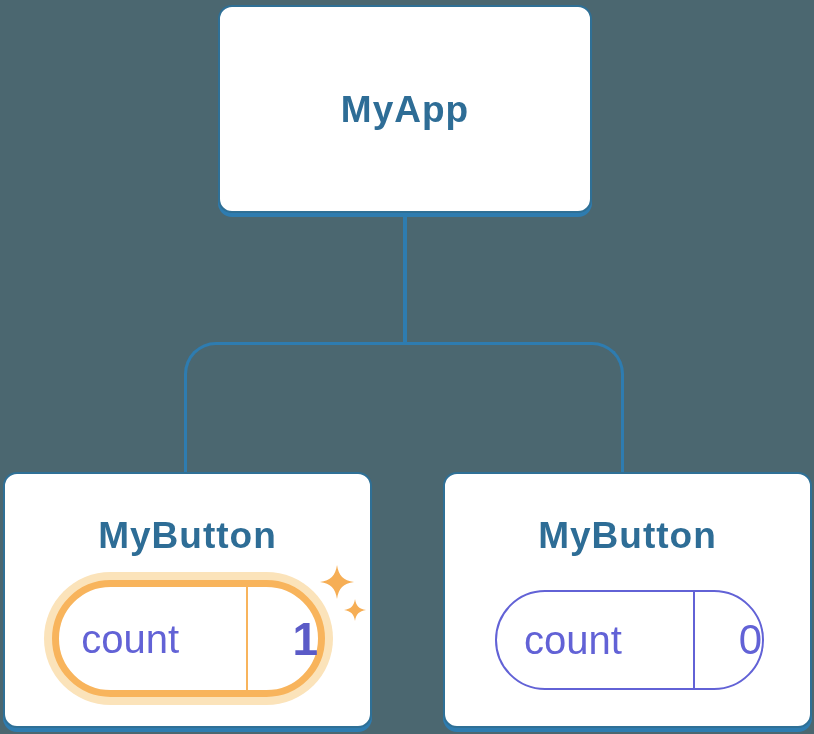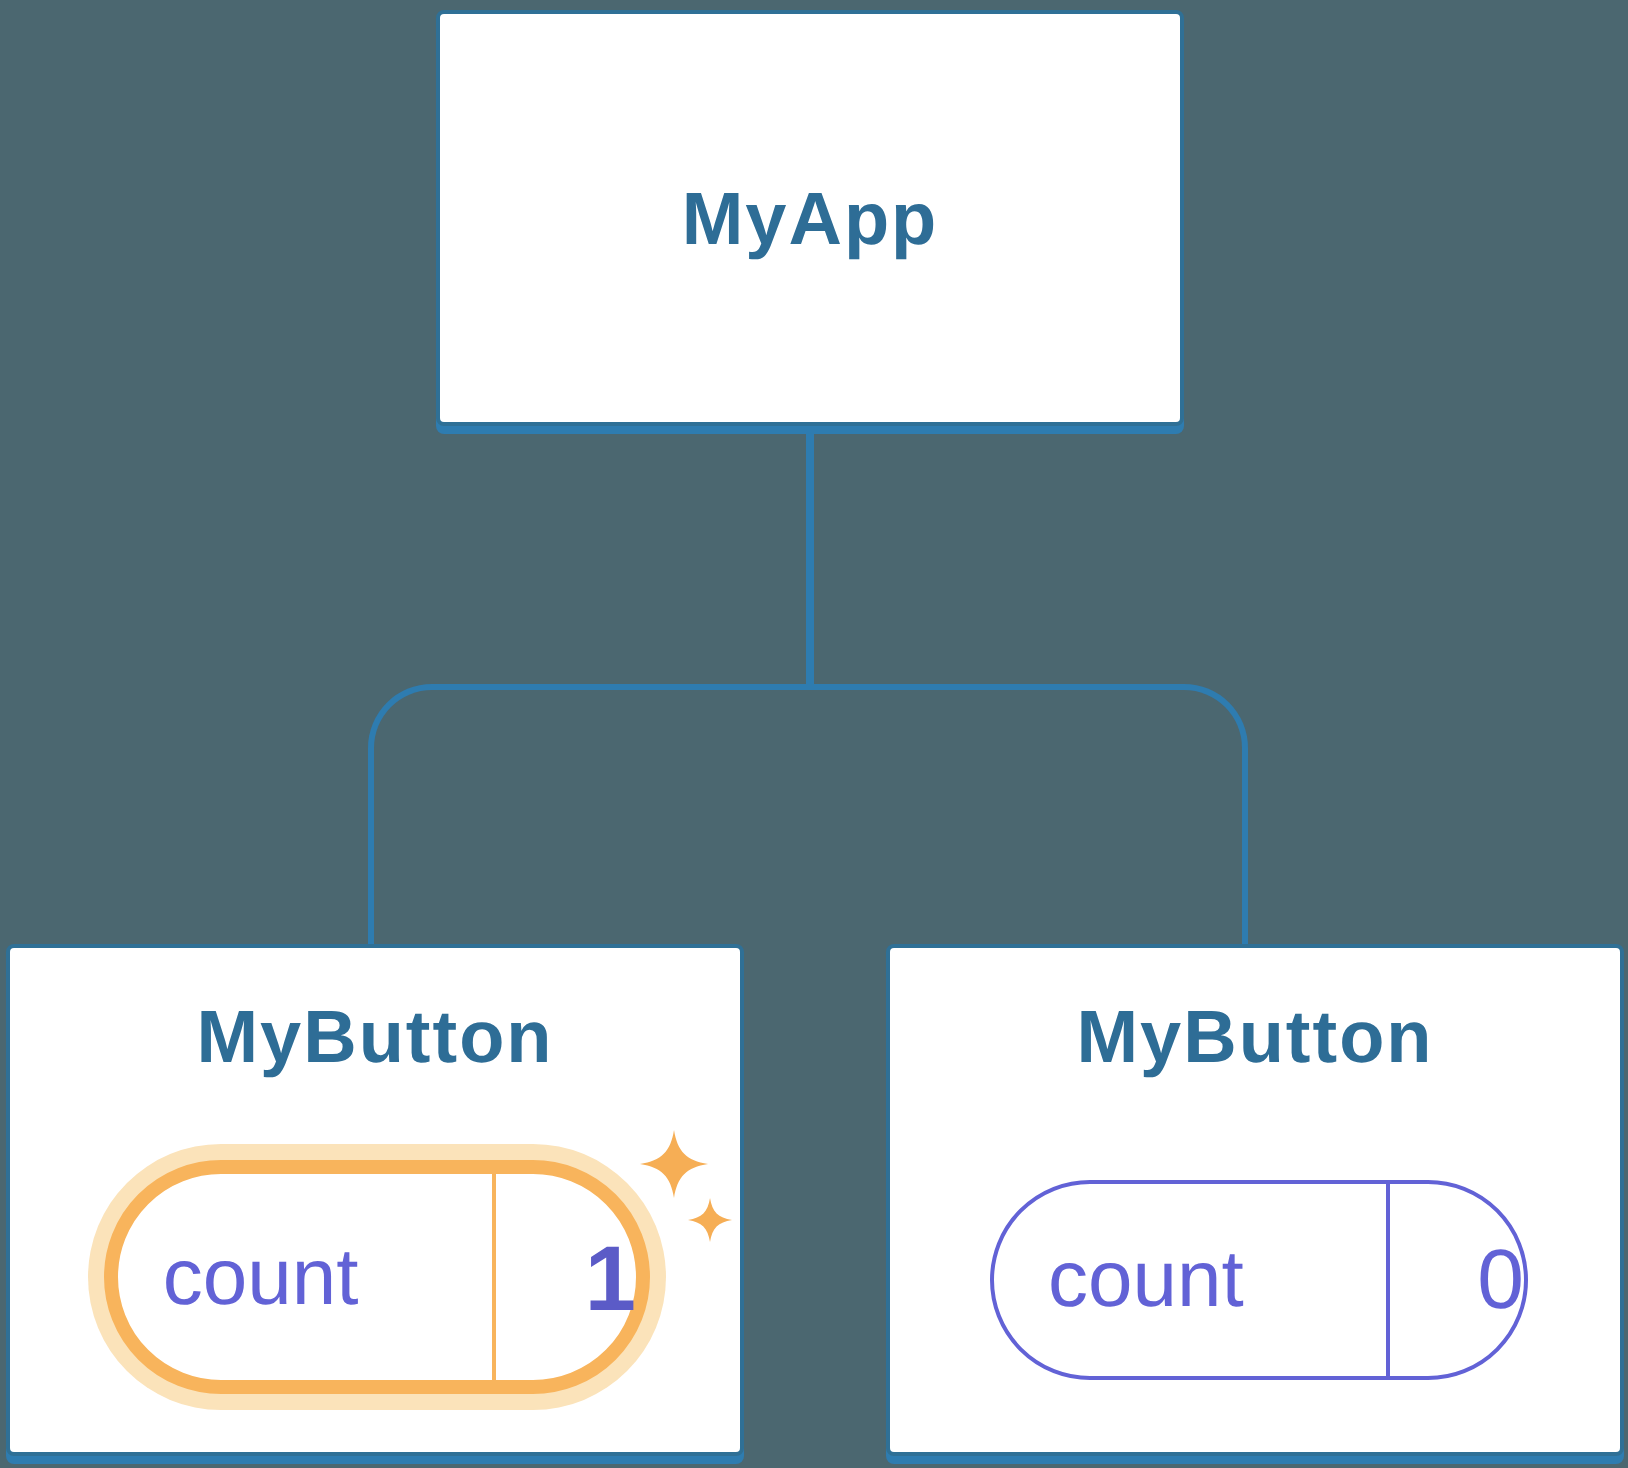--- a/index.html
+++ b/index.html
@@ -11,21 +11,21 @@
     height: 734px;
     background: var(--background, #4B6770);
     overflow: hidden;
   }
 
   .node {
     position: absolute;
     box-sizing: border-box;
     background: var(--node-background, #ffffff);
     border: 2.5px solid var(--node-border, #2F7096);
-    border-radius: 4px;
+    border-radius: 14px;
     box-shadow: 0 4px 0 var(--connector, #2E7CB0);
   }
 
   .node-root {
     left: 218px; top: 5px; width: 374px; height: 208px;
     display: flex; align-items: center; justify-content: center;
   }
 
   .node-title {
     color: var(--node-title, #2E6D96);
@@ -51,21 +51,21 @@
     border-bottom: none;
     border-radius: 32px 32px 0 0;
   }
 
   .node-child { top: 472px; width: 369px; height: 256px; }
   .node-child-left  { left: 3px; }
   .node-child-right { left: 443px; }
 
   .child-title {
     position: absolute;
-    left: 0; right: 0; top: 26px;
+    left: 0; right: 0; top: 43px;
     text-align: center;
   }
 
   .pill {
     position: absolute;
     box-sizing: border-box;
     display: flex;
     align-items: stretch;
     background: #ffffff;
     gap: 44px;

